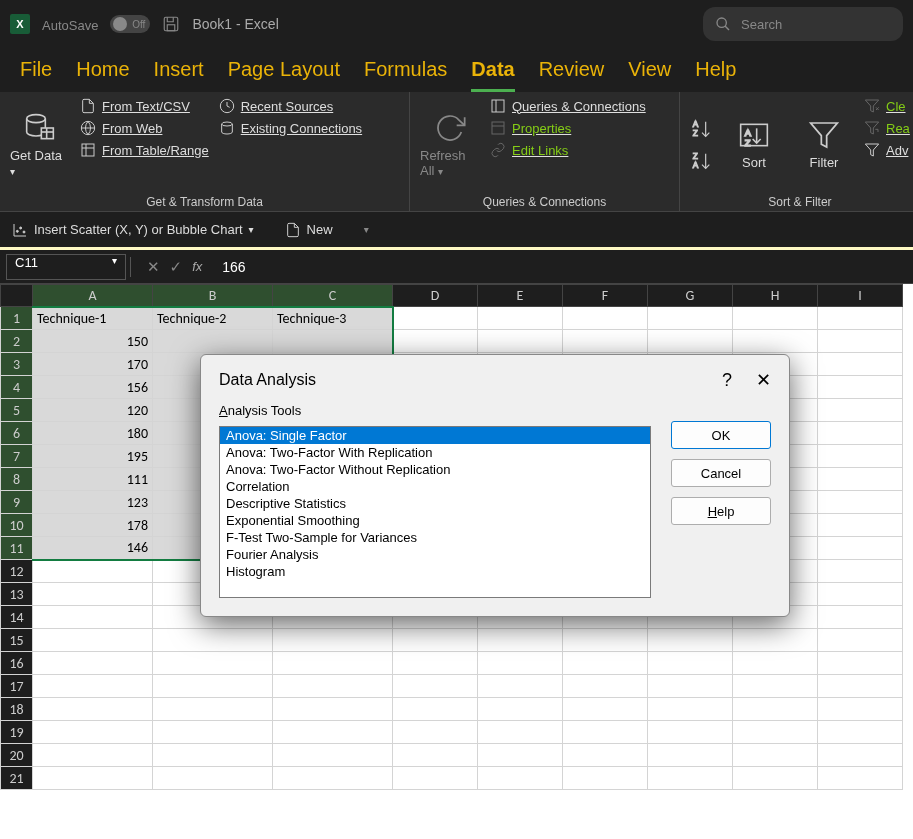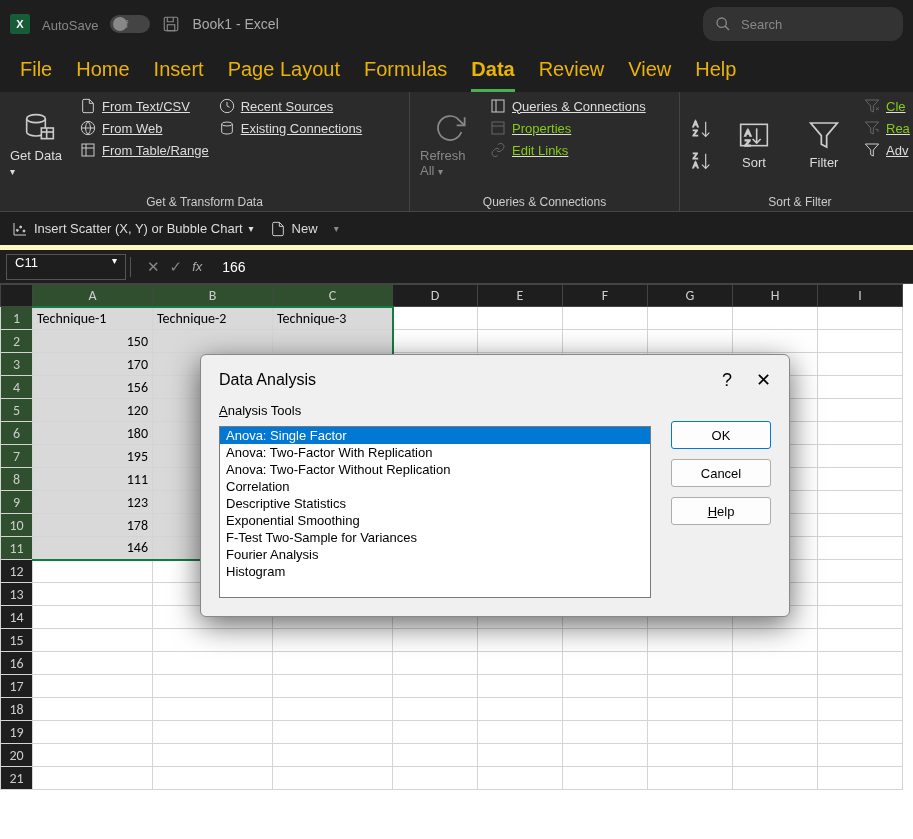--- a/index.html
+++ b/index.html
@@ -4,21 +4,21 @@
 <style>
   * { margin: 0; padding: 0; box-sizing: border-box; font-family: "Segoe UI", Arial, sans-serif; }
   body { background: #1a1a1a; color: #e0e0e0; width: 913px; height: 839px; overflow: hidden; position: relative; font-size: 13px; }
 
   
   .titlebar { height: 48px; display: flex; align-items: center; padding: 0 10px; background: #1e1e1e; gap: 12px; }
   .excel-icon-box { width:20px; height:20px; background:#185c37; border-radius:2px; display:flex; align-items:center; justify-content:center; color:#fff; font-size:11px; font-weight:bold;}
   .autosave { display:flex; align-items:flex-end; gap:12px; color:#888; font-size:13px;}
   .toggle { width:40px; height:18px; background:#444; border-radius:9px; position:relative; display:flex; align-items:center;}
   .toggle-knob { width:14px; height:14px; background:#888; border-radius:50%; margin-left:3px;}
-  .toggle-label { font-size:10px; color:#888; position:absolute; right:22px;}
+  .toggle-label { font-size:10px; color:#888; position:absolute; right:5px;}
   .save-icon-svg { color:#888; }
   .doctitle { color:#aaa; font-size:14px;}
   .search-box { margin-left:auto; background:#333; height:34px; width:200px; border-radius:12px; display:flex; align-items:center; padding:0 12px; gap:10px; color:#888;}
 
   
   .tabs { display:flex; gap:24px; padding:10px 20px 0 20px; background:#1e1e1e; }
   .tab { color:#eab308; font-size:20px; padding-bottom:8px; cursor:pointer; }
   .tab.active { border-bottom:3px solid #4cb050; font-weight:600;}
 
   
@@ -28,21 +28,21 @@
   .ribbon-top { display:flex; gap:10px; flex:1;}
   .big-btn { display:flex; flex-direction:column; align-items:center; justify-content:center; width:60px; gap:4px; cursor:pointer; color:#ddd; font-size:13px;}
   .big-btn svg { color:#ccc; }
   .small-btn-col { display:flex; flex-direction:column; gap:6px;text-decoration:underline;}
   .small-btn { display:flex; align-items:center; gap:6px; cursor:pointer; color:#ddd; font-size:13px; white-space:nowrap;}
   .small-btn.disabled { color:#84cc16;}
   .small-btn svg { flex-shrink:0; }
   .sort-btns { display:flex; flex-direction:column; gap:10px; justify-content:center;}
 
   
-  .qat { background:#1e1e1e; height:38px; display:flex; align-items:center; padding:0 12px; gap:16px; border-bottom:5px solid #fef9c3;}
+  .qat { background:#1e1e1e; height:38px; display:flex; align-items:center; padding:0 12px; gap:31px; border-bottom:3px solid #fef9c3;}
   .qat-item { display:flex; align-items:center; gap:6px; color:#ddd; font-size:13px; cursor:pointer;}
 
   
   .formula-row { background:#1e1e1e; height:34px; display:flex; align-items:center; border-bottom:1px solid #444;}
   .namebox { width:120px; border:1px solid #555; height:26px; margin-left:6px; display:flex; align-items:flex-start; padding:0 8px; justify-content:space-between; color:#fff; background:#1e1e1e;}
   .fx-icons { display:flex; gap:10px; padding:0 12px; color:#888; align-items:center;}
   .fx-label { font-style:italic; color:#aaa;}
   .formula-input { flex:1; color:#fff; padding:0 8px; font-size:14px;}
   .divider-v { width:1px; height:20px; background:#555; margin:0 4px;}
 

